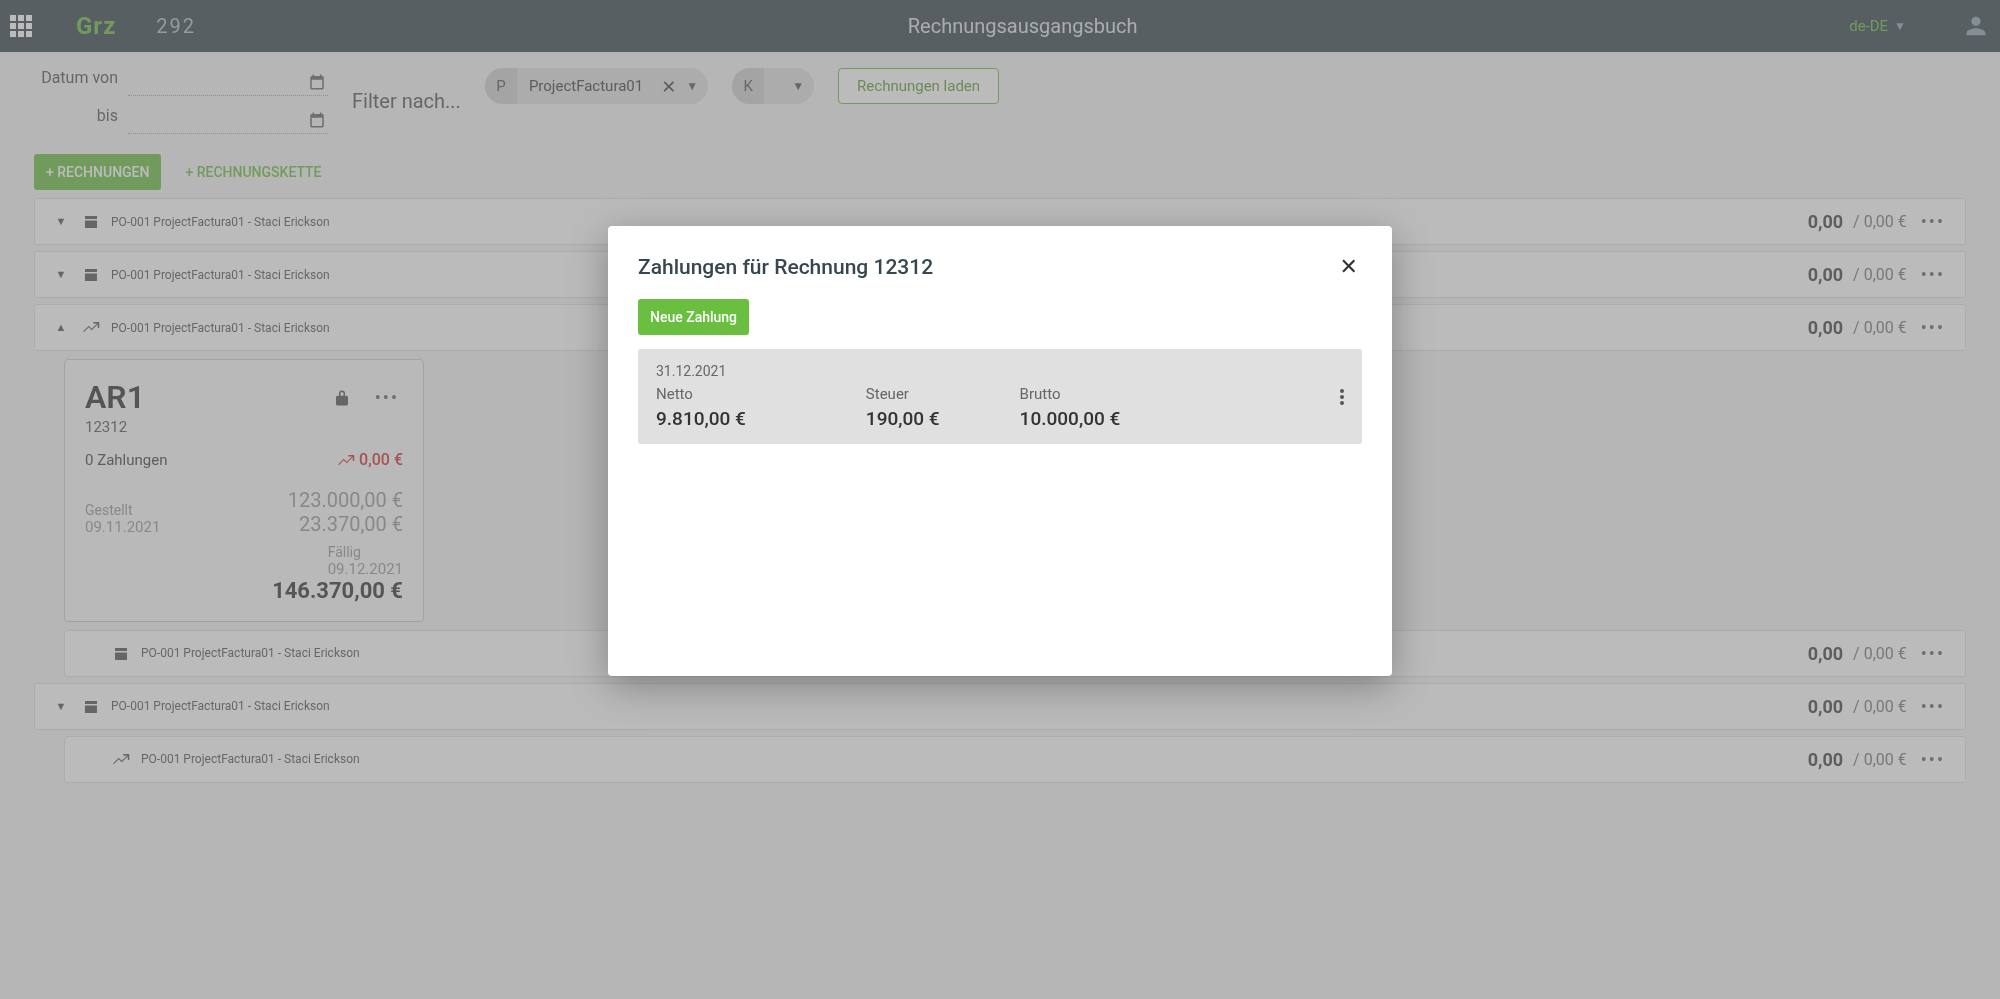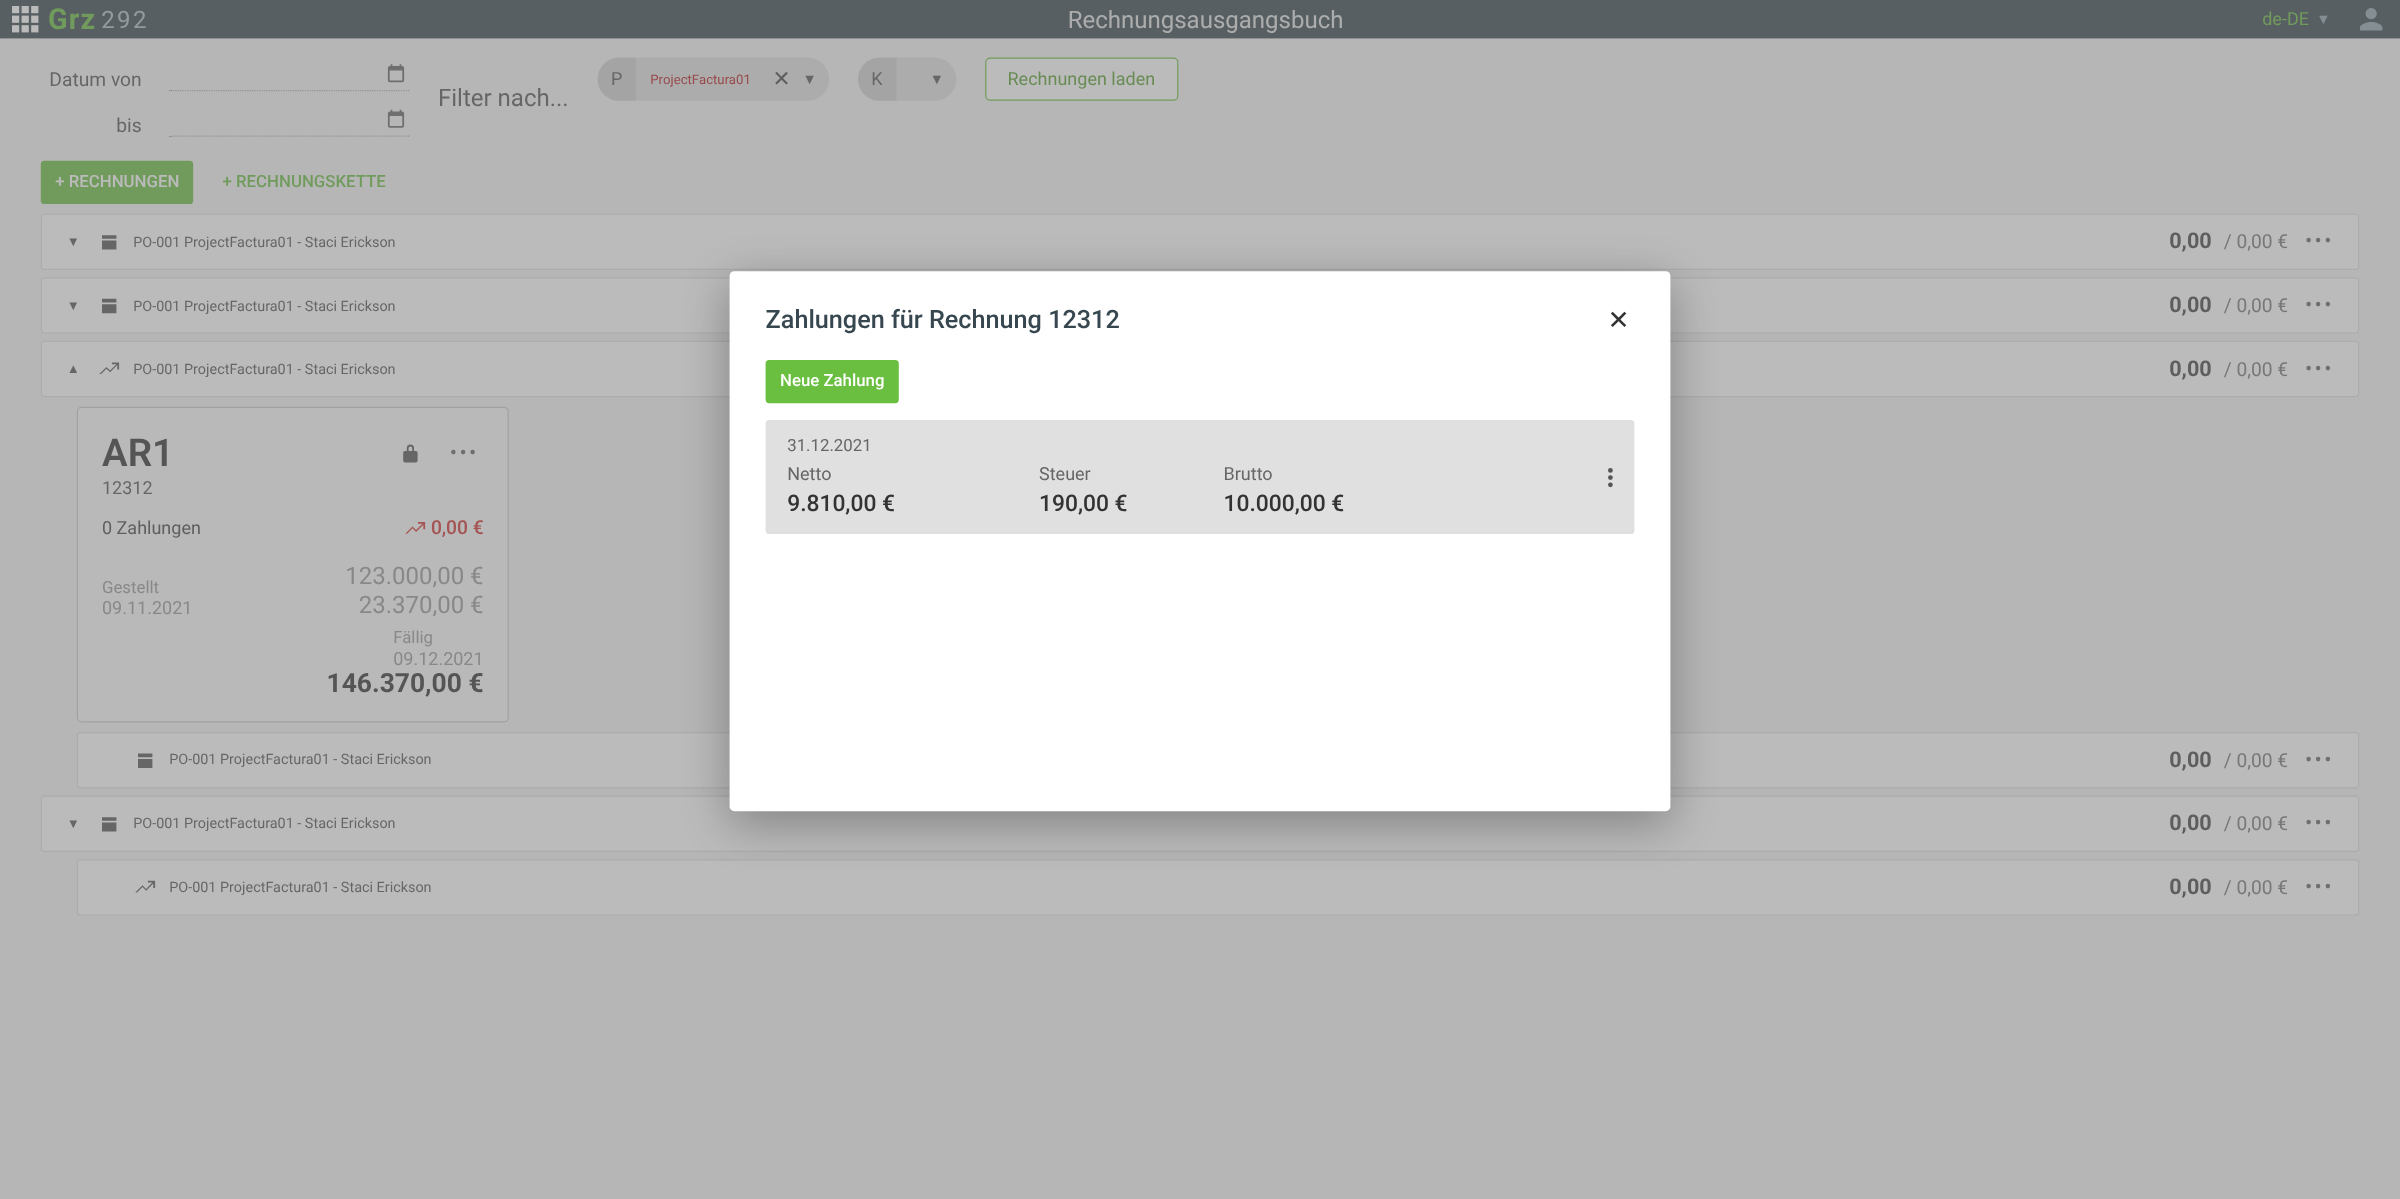--- a/index.html
+++ b/index.html
@@ -1,44 +1,44 @@
 <!DOCTYPE html>
 <html><head>
   <meta charset="utf-8">
   <style>
     * { box-sizing: border-box; margin: 0; padding: 0; font-family: Roboto, Arial, sans-serif; }
     body { background: #f5f5f5; color: #333; }
 
     
-    .header { background: #37474f; height: 32px; display: flex; align-items: center; padding: 0 10px; }
+    .header { background: #37474f; height: 52px; display: flex; align-items: center; padding: 0 10px; gap: 36px; }
     .apps-icon { color: #fff; display: grid; grid-template-columns: repeat(3, 6px); grid-template-rows: repeat(3, 6px); gap: 2px; margin-right: 8px; cursor: pointer; }
     .apps-icon span { background: #fff; width: 6px; height: 6px; }
     .logo { color: #6abf40; font-weight: bold; font-size: 24px; letter-spacing: 1px; margin-right: 4px; }
     .logo-suffix { color: #b0bec5; font-size: 20px; letter-spacing: 2px; }
     .header-title { flex: 1; text-align: center; color: #e0e0e0; font-size: 20px; }
     .locale { color: #6abf40; font-size: 15px; margin-right: 6px; }
     .locale-wrap { display: flex; align-items: center; cursor: pointer; margin-right: 20px; }
     .dropdown-arrow { color: #90a4ae; font-size: 12px; }
     .user-icon { width: 28px; height: 28px; color: #90a4ae; cursor: pointer; }
     .user-icon svg { width: 100%; height: 100%; }
 
     
     .filter-bar { padding: 16px 34px 6px; display: flex; align-items: flex-start; gap: 24px; }
     .date-filters { display: flex; flex-direction: column; gap: 10px; }
-    .date-row { display: flex; align-items: flex-end; gap: 23px; }
+    .date-row { display: flex; align-items: flex-start; gap: 10px; }
     .date-label { color: #555; font-size: 16px; width: 84px; text-align: right; }
     .date-input { border: none; border-bottom: 1px dotted #aaa; width: 200px; height: 28px; background: transparent; }
     .date-input-wrap { position: relative; }
     .calendar-icon { position: absolute; right: 2px; top: 2px; color: #666; font-size: 18px; }
 
     .filter-label { color: #555; font-size: 20px; }
 
     .chip { display: inline-flex; align-items: center; background: #e0e0e0; border-radius: 18px; padding: 0; height: 36px; overflow: hidden; }
     .chip-badge { background: #d0d0d0; width: 32px; height: 36px; display: flex; align-items: center; justify-content: center; color: #555; font-size: 15px; }
-    .chip-text { padding: 0 12px; color: #b91c1c; font-size: 11px; }
+    .chip-text { padding: 0 12px; color: #404040; font-size: 15px; }
     .chip-close { padding: 0 6px; color: #444; cursor: pointer; font-size: 18px; }
     .chip-arrow { padding: 0 10px 0 4px; color: #555; cursor: pointer; font-size: 12px; }
 
     .btn-outline { border: 1px solid #6abf40; color: #5a9f30; background: #fff; padding: 8px 18px; border-radius: 4px; font-size: 15px; cursor: pointer; }
 
     
     .actions-bar { padding: 14px 34px 0; display: flex; gap: 20px; }
     .btn-green { background: #6abf40; color: #fff; border: none; padding: 10px 12px; font-size: 14px; font-weight: 500; border-radius: 3px; cursor: pointer; }
     .btn-text-green { background: transparent; color: #6abf40; border: none; padding: 10px 4px; font-size: 14px; font-weight: 500; cursor: pointer; }
 

